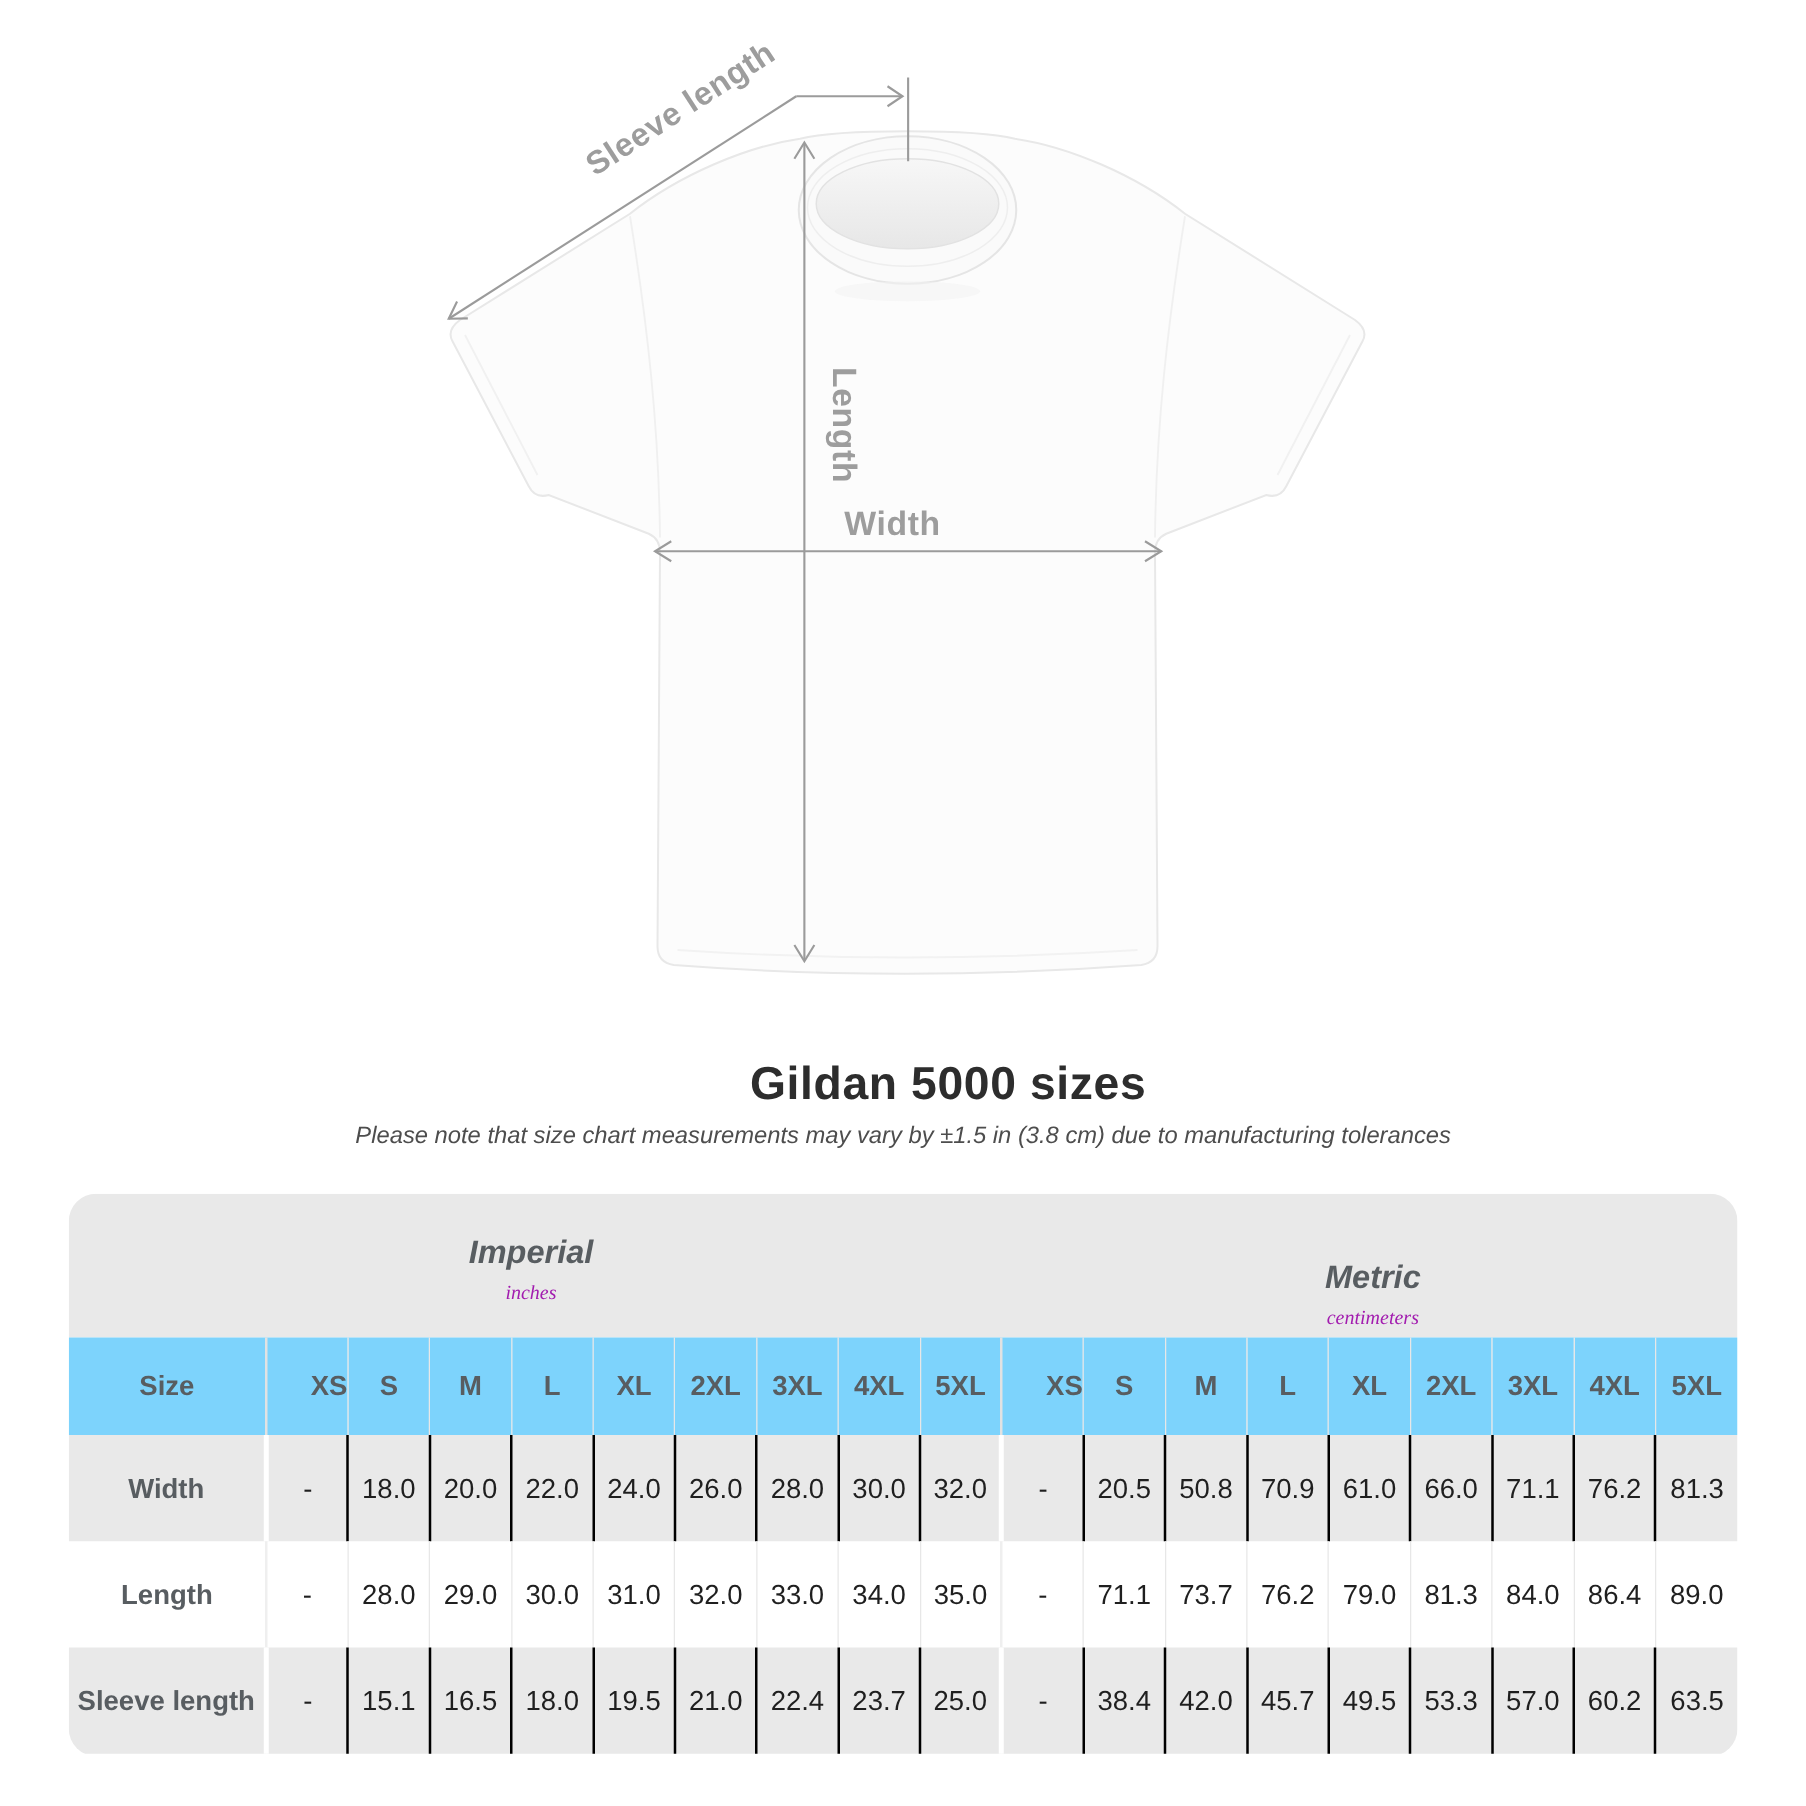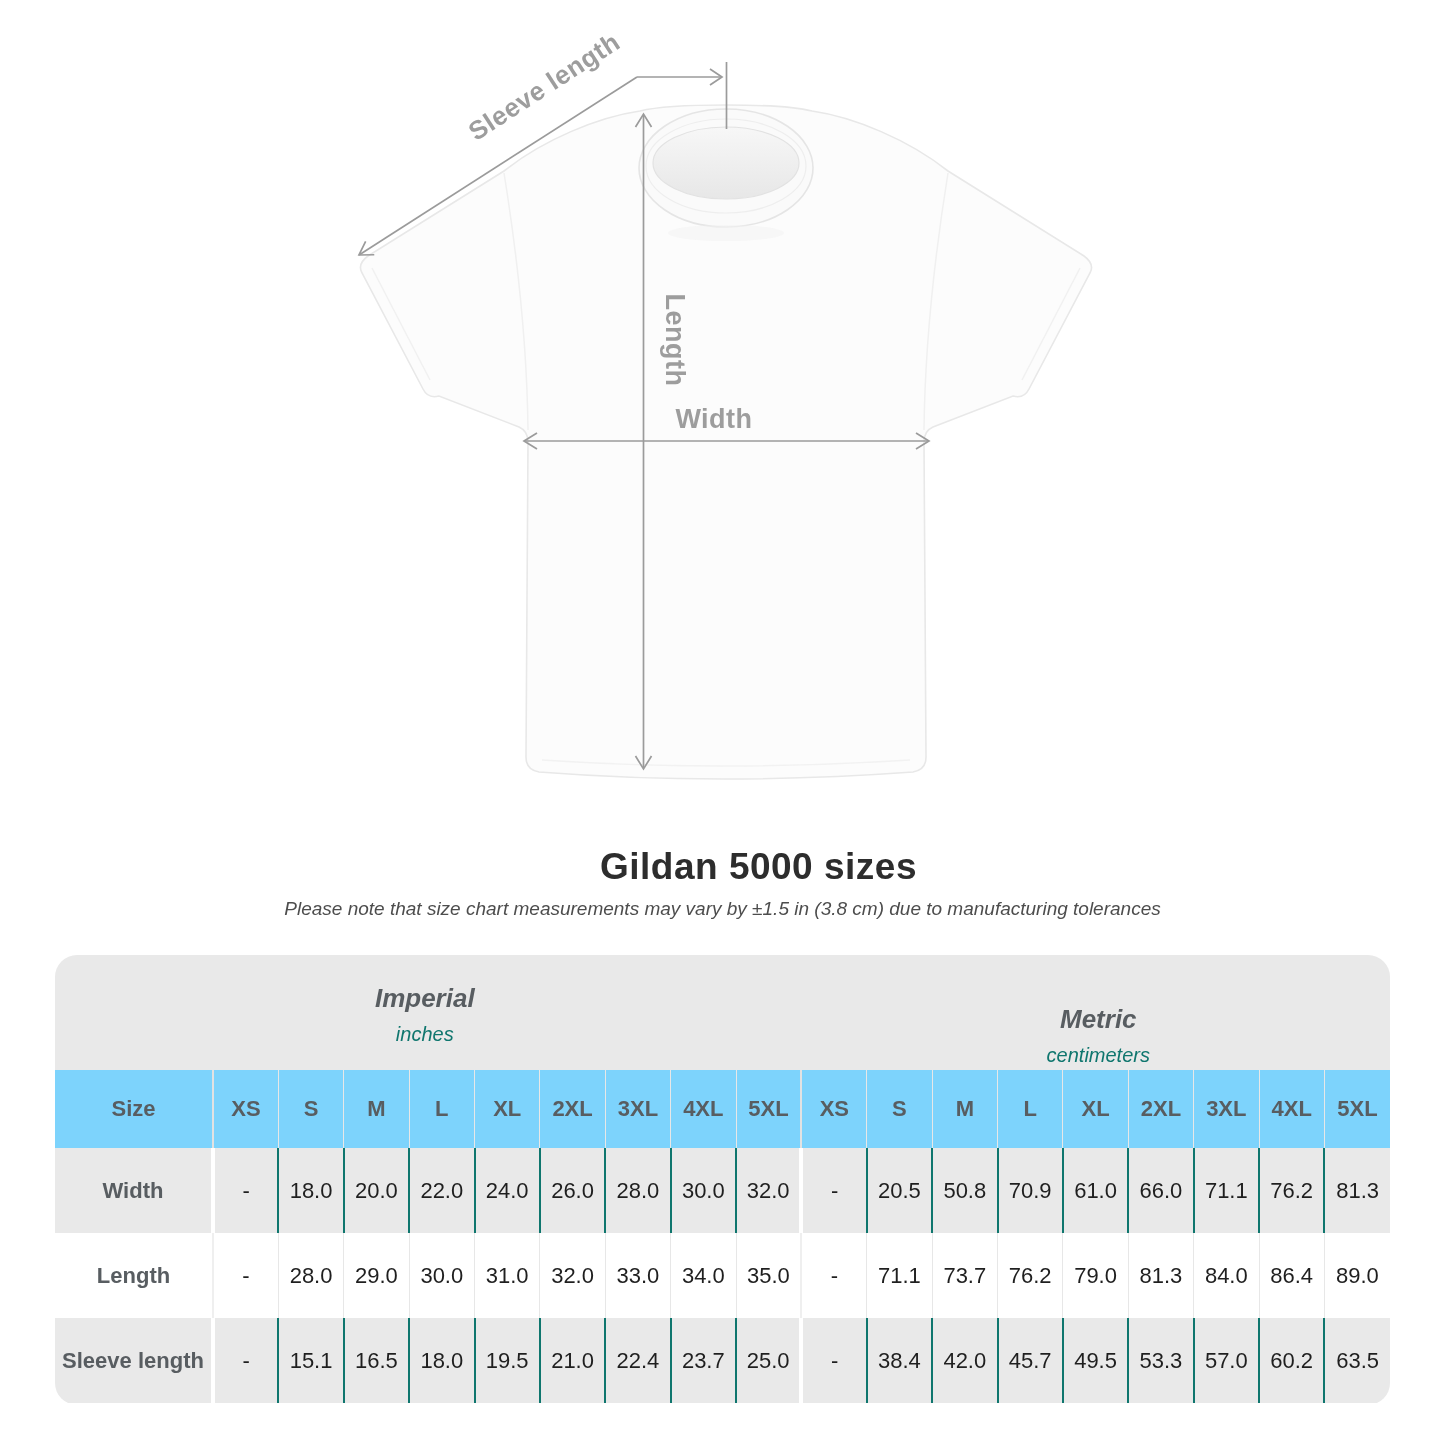--- a/index.html
+++ b/index.html
@@ -31,41 +31,41 @@
   .unit-band{
     display:flex;height:115px;background:#e9e9e9;gap:12px;
   }
   .unit-cell{
     display:flex;flex-direction:column;align-items:center;justify-content:center;
     padding-top:4px;
   }
   .unit-cell.imperial{width:55.9%;}
   .unit-cell.metric{width:44.1%;margin-top:41px;}
   .unit-label{font-size:26px;font-weight:bold;font-style:italic;color:#585d61;}
-  .unit-sublabel{font-size:20px;font-style:italic;color:#0f766e;margin-top:9px;}
+  .unit-sublabel{font-size:16px;font-style:italic;color:#a21caf;margin-top:9px;font-family:Liberation Serif, serif;}
   table.size-table{
     width:1335px;border-collapse:collapse;table-layout:fixed;
   }
   table.size-table col.label-col{width:158px;}
   table.size-table th, table.size-table td{
     text-align:center;vertical-align:middle;padding:0;
   }
   tr.header-row{height:78px;background:#7dd3fc;}
   tr.header-row th{
     font-size:22px;font-weight:bold;color:#585d61;
     border-left:1px solid #e7e7e7;
   }
   tr.data-row{height:85px;}
   tr.data-row td{font-size:22px;color:#1f1f1f;border-left:1px solid #e7e7e7;}
   tr.data-row td.row-label{font-size:22px;font-weight:bold;color:#585d61;}
   tr.shaded{background:#e9e9e9;}
-  tr.shaded td{border-left:2px solid #0f766e;}
+  tr.shaded td{border-left:2px solid #000000;}
   tr.header-row th:first-child,
   tr.data-row td:first-child{border-left:none;}
-  tr.header-row th.grp-start{border-left:2px solid #e2e2e2;}
+  tr.header-row th.grp-start{border-left:2px solid #e2e2e2;text-align:right;}
   tr.data-row td.grp-start{border-left:2px solid #efefef;}
   tr.shaded td.grp-start{border-left:4px solid #ffffff;}
 </style>
 </head>
 <body>
 
 <div class="page">
 
   <div class="diagram-wrap">
     <svg width="1445" height="845" viewBox="0 0 1445 845">

